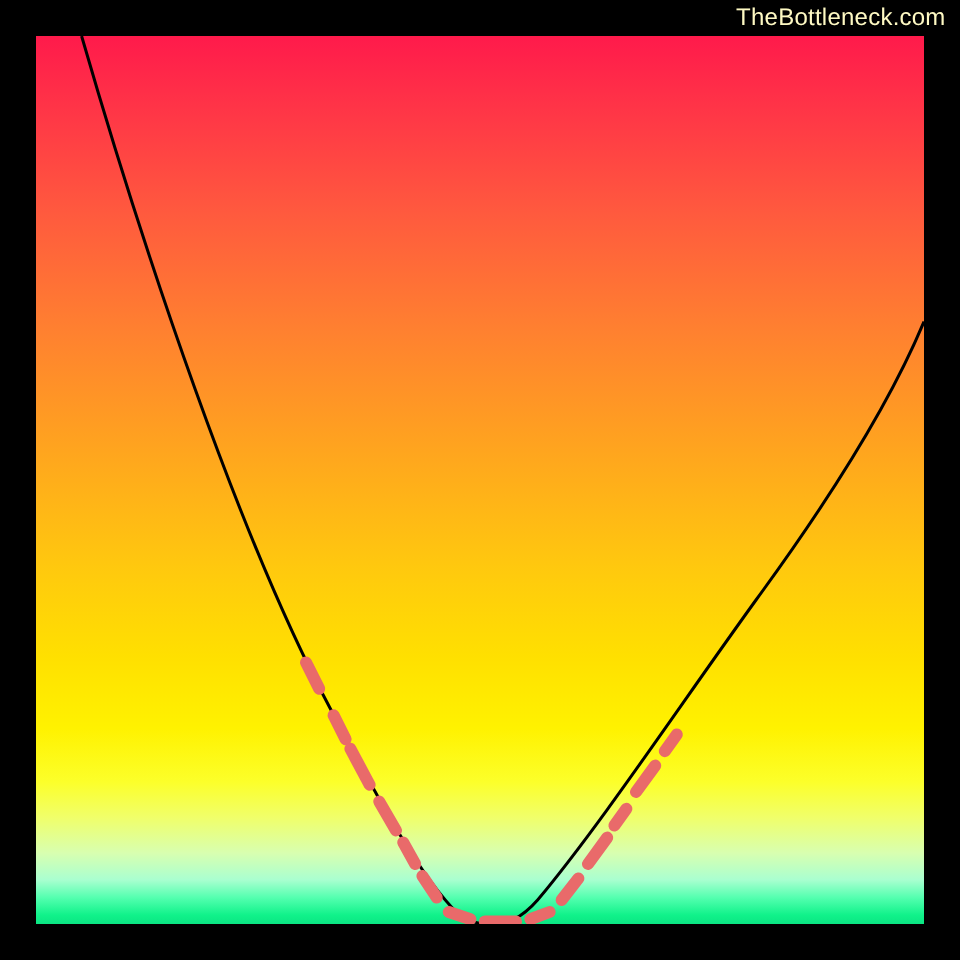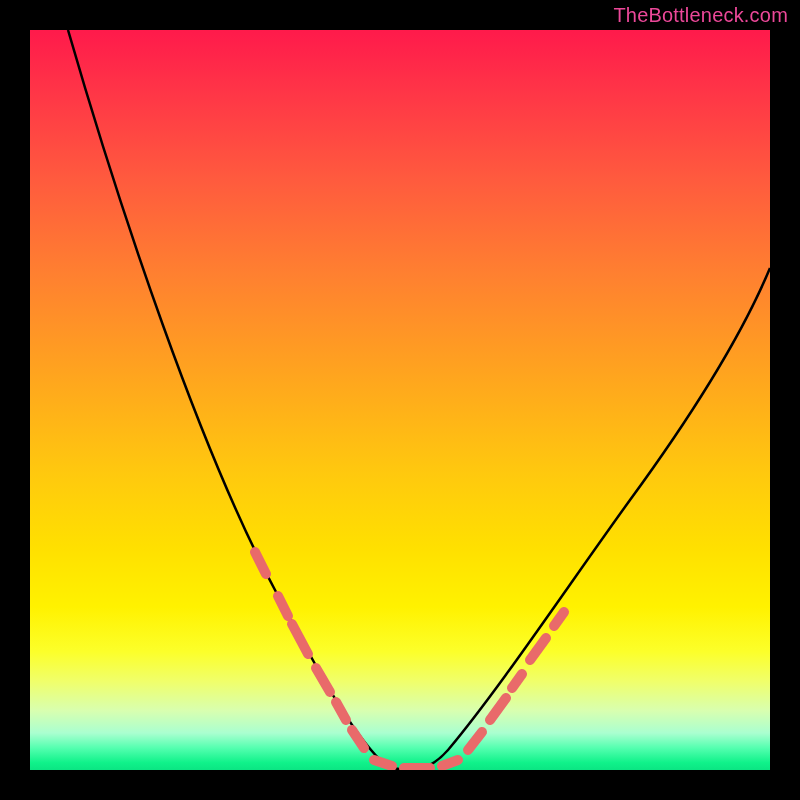--- a/index.html
+++ b/index.html
@@ -44,21 +44,21 @@
   svg.curves {
     position: absolute;
     left: 0; top: 0;
     width: 740px;
     height: 740px;
   }
   .watermark {
     position: absolute;
     top: 4px;
     right: 12px;
-    color: #ec4899;
+    color: #fef9c3;
     font-size: 20px;
     letter-spacing: 0.2px;
     user-select: none;
   }
 </style>
 </head>
 <body>
 
 <div class="frame">
   <div class="gradient"></div>

